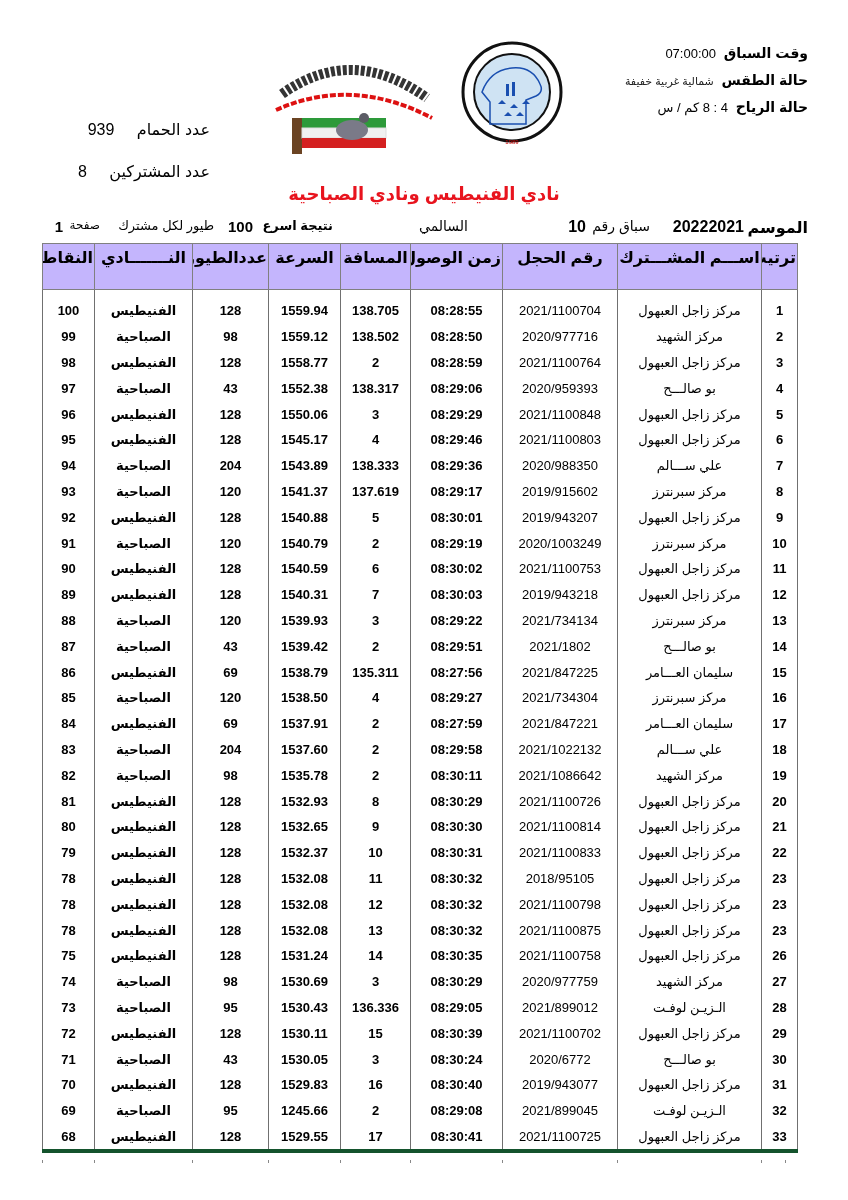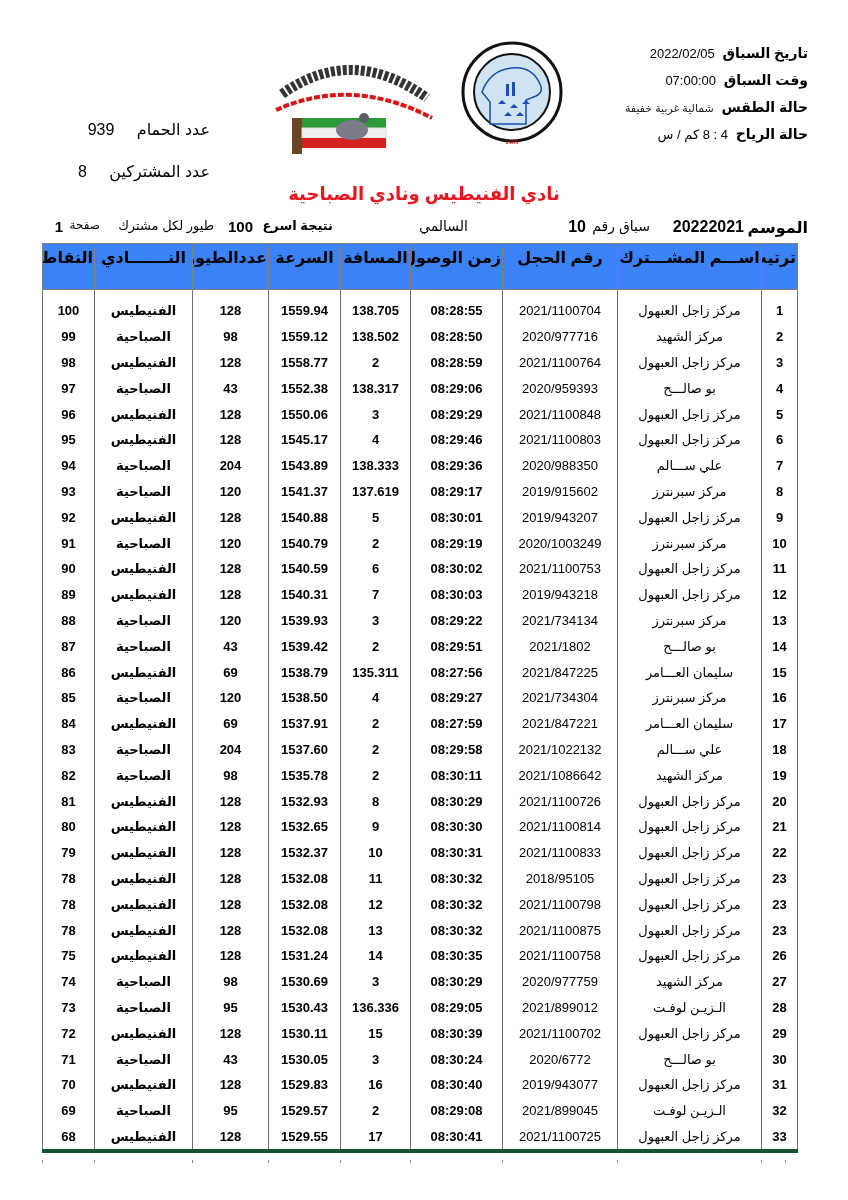--- a/index.html
+++ b/index.html
@@ -21,43 +21,39 @@
   .m-season { right: 64px; font-size: 16px; }
   .m-race-lbl { right: 158px; font-size: 14px; font-weight: normal; }
   .m-race { right: 222px; font-size: 16px; }
   .m-loc { right: 340px; font-size: 14px; font-weight: normal; }
   .m-res-lbl { right: 475px; font-size: 13px; font-weight: bold; }
   .m-res { right: 555px; font-size: 15px; }
   .m-birds-lbl { right: 594px; font-size: 13px; font-weight: normal; }
   .m-page-lbl { right: 708px; font-size: 12px; font-weight: normal; }
   .m-page { right: 745px; font-size: 15px; }
   table.results { position: absolute; left: 42px; top: 243px; border-collapse: collapse; direction: rtl; width: 744px; table-layout: fixed; }
-  table.results th { background: #3b82f6; height: 40px; font-size: 16px; font-weight: bold; border: 1px solid #808080; vertical-align: top; padding-top: 4px; white-space: nowrap; overflow: hidden; }
+  table.results th { background: #c4b5fd; height: 40px; font-size: 16px; font-weight: bold; border: 1px solid #808080; vertical-align: top; padding-top: 4px; white-space: nowrap; overflow: hidden; }
   table.results td { height: 25.8px; border-left: 1px solid #707070; border-right: 1px solid #707070; text-align: center; white-space: nowrap; padding: 0 3px; font-size: 13px; }
   table.results tr.spacer td { height: 8px; }
   table.results tr.last td { border-bottom: 4px solid #14532d; }
   td.c-rank { font-weight: bold; font-size: 15px; }
   td.c-name { text-align: right; font-size: 12px; }
   td.c-ring { font-size: 13px; }
   td.c-time, td.c-speed { font-weight: bold; font-size: 14px; }
   td.c-dist { font-weight: bold; font-size: 12px; }
   td.c-birds { font-weight: bold; font-size: 14px; }
   td.c-club { font-weight: bold; font-size: 11px; }
   td.c-pts { font-weight: bold; font-size: 14px; }
   .footer-dots { position: absolute; top: 1160px; left: 42px; width: 744px; height: 4px; }
   .footer-dots i { position: absolute; width: 1px; height: 3px; background: #888; }
 </style>
 </head>
 <body>
 
 <div class="info-right">
-  <div class="line">
-    <span class="lbl">تاريخ السباق</span>
-    <span class="val">2022/02/05</span>
-  </div>
   <div class="line">
     <span class="lbl">وقت السباق</span>
     <span class="val">07:00:00</span>
   </div>
   <div class="line">
     <span class="lbl">حالة الطقس</span>
     <span class="val small">شمالية غربية خفيفة</span>
   </div>
   <div class="line">
     <span class="lbl">حالة الرياح</span>
@@ -493,21 +489,21 @@
         <td class="c-birds">128</td>
         <td class="c-club">الفنيطيس</td>
         <td class="c-pts">70</td>
       </tr>
       <tr>
         <td class="c-rank">32</td>
         <td class="c-name">الـزيـن لوفـت</td>
         <td class="c-ring">2021/899045</td>
         <td class="c-time">08:29:08</td>
         <td class="c-dist">2</td>
-        <td class="c-speed">1529.57</td>
+        <td class="c-speed">1245.66</td>
         <td class="c-birds">95</td>
         <td class="c-club">الصباحية</td>
         <td class="c-pts">69</td>
       </tr>
       <tr class="last">
         <td class="c-rank">33</td>
         <td class="c-name">مركز زاجل العبهول</td>
         <td class="c-ring">2021/1100725</td>
         <td class="c-time">08:30:41</td>
         <td class="c-dist">17</td>

